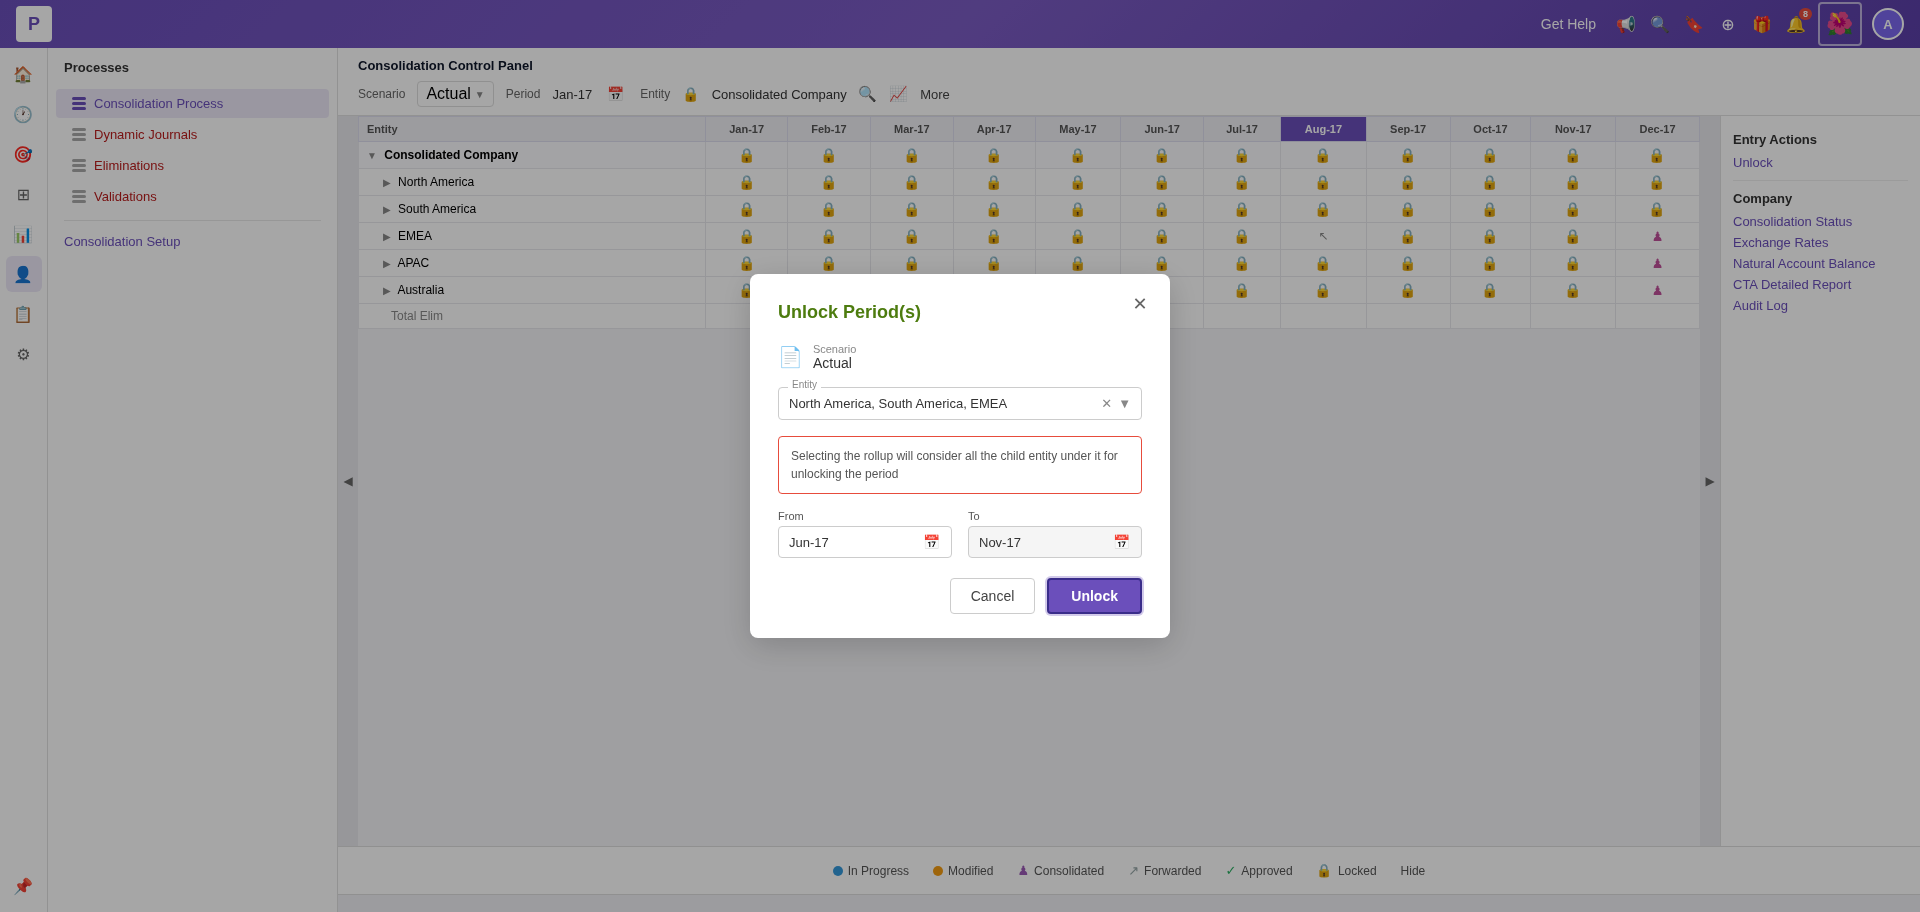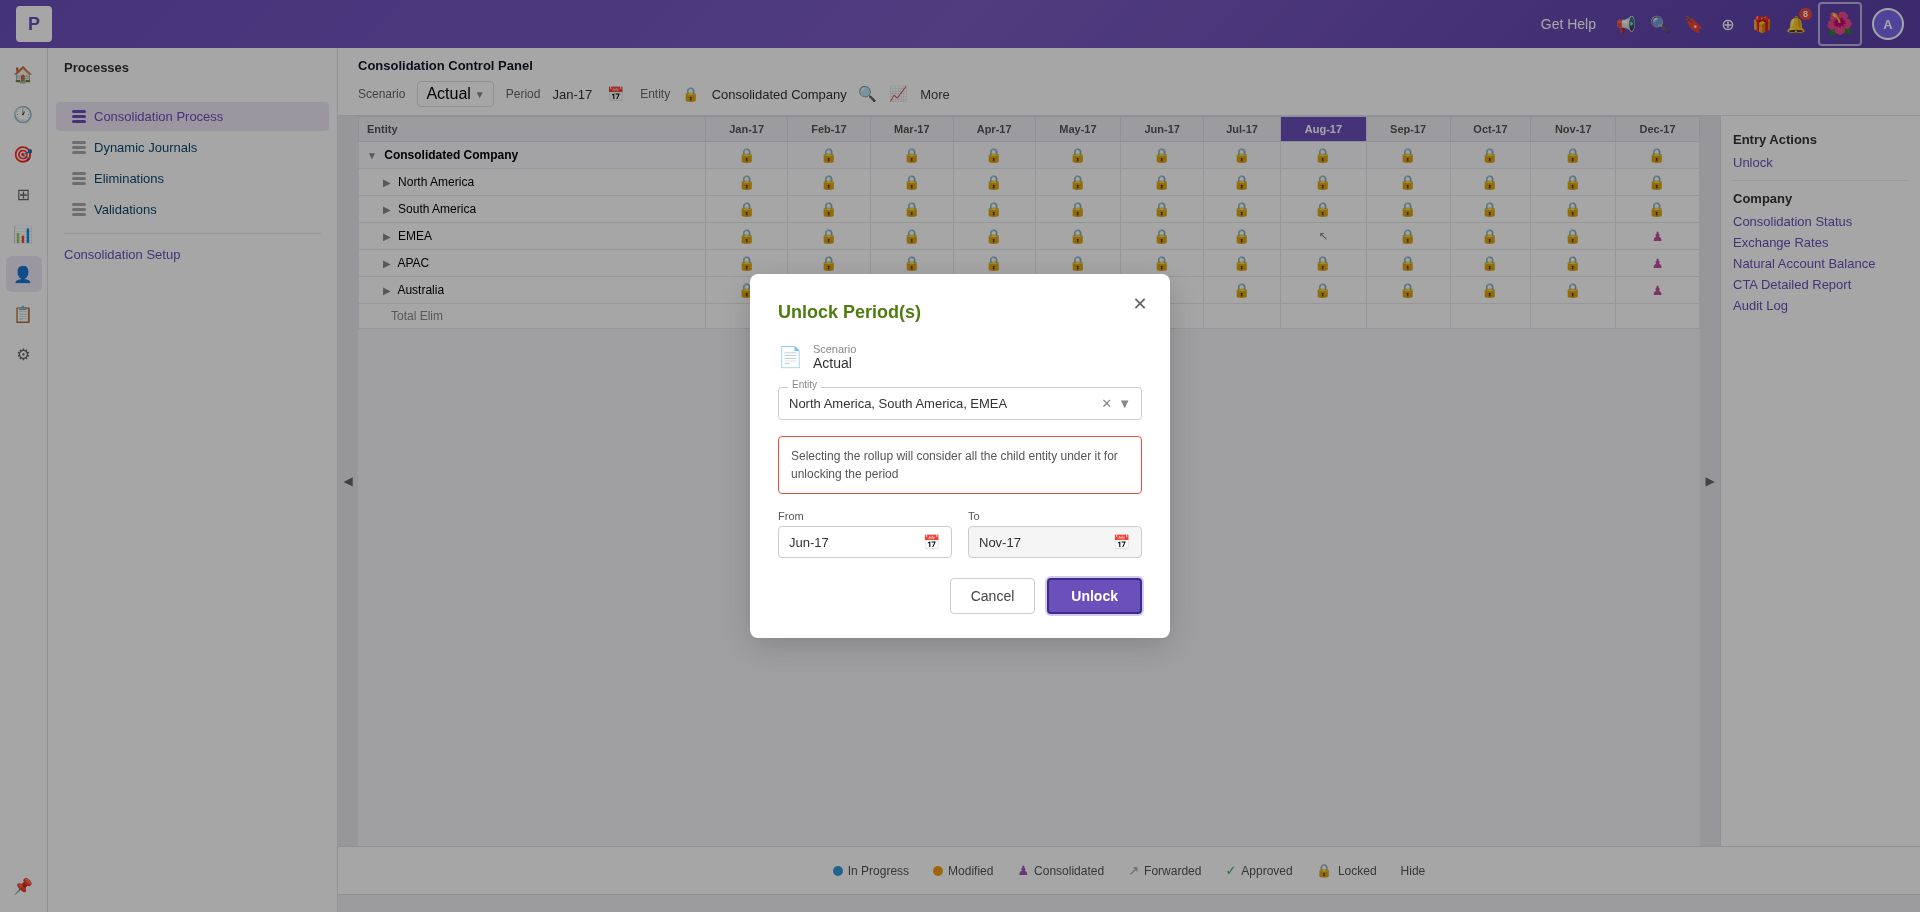--- a/index.html
+++ b/index.html
@@ -48,23 +48,23 @@
     
     .left-panel {
       width: 290px;
       background: white;
       border-right: 1px solid #e0e0e0;
       display: flex;
       flex-direction: column;
       flex-shrink: 0;
       overflow-y: auto;
     }
-    .left-panel-section { padding: 12px 16px 20px; }
+    .left-panel-section { padding: 12px 16px 7px; }
     .section-title { font-size: 13px; font-weight: 700; color: #333; margin-bottom: 6px; }
-    .nav-item { display: flex; align-items: center; gap: 8px; padding: 7px 16px; cursor: pointer; font-size: 13px; color: #0c4a6e; border-radius: 4px; margin: 1px 8px; }
+    .nav-item { display: flex; align-items: center; gap: 8px; padding: 7px 16px; cursor: pointer; font-size: 13px; color: #b91c1c; border-radius: 4px; margin: 1px 8px; }
     .nav-item.active { background: #ede9f8; color: #6b4fbb; font-weight: 500; }
     .nav-item-bars { display: flex; flex-direction: column; gap: 2px; }
     .bar { width: 14px; height: 3px; border-radius: 2px; background: #6b4fbb; }
     .section-divider { height: 1px; background: #e8e8e8; margin: 8px 16px; }
     .admin-link { padding: 5px 16px; font-size: 13px; color: #6b4fbb; cursor: pointer; }
 
     
     .content-area { flex: 1; display: flex; flex-direction: column; overflow: hidden; }
 
     

